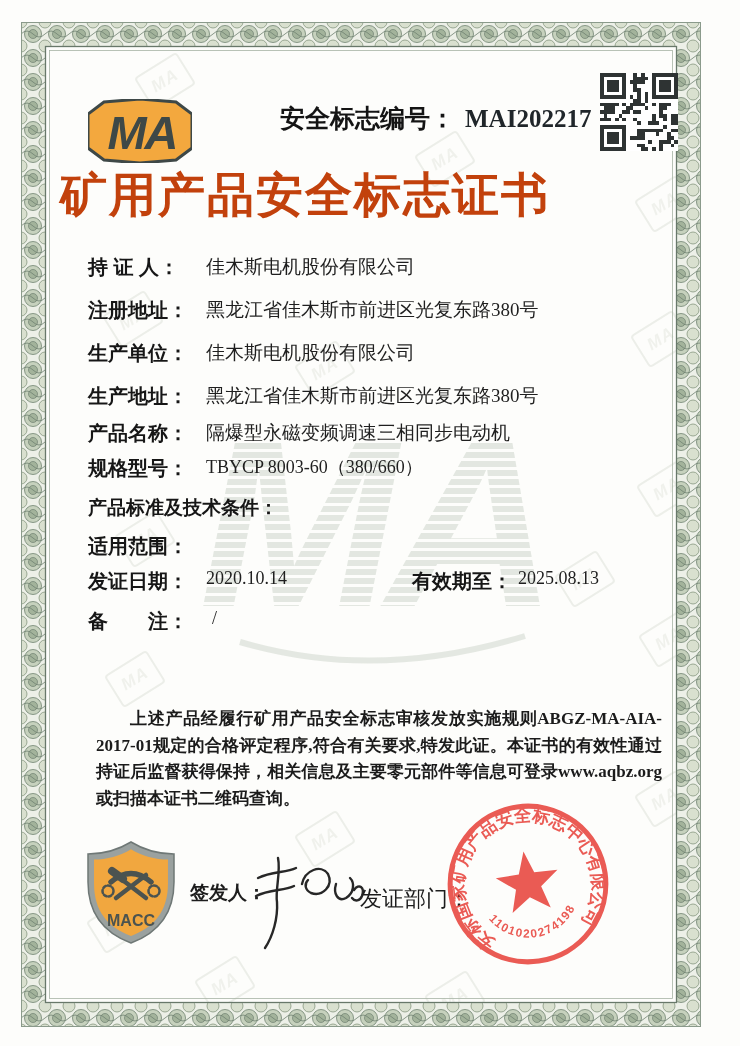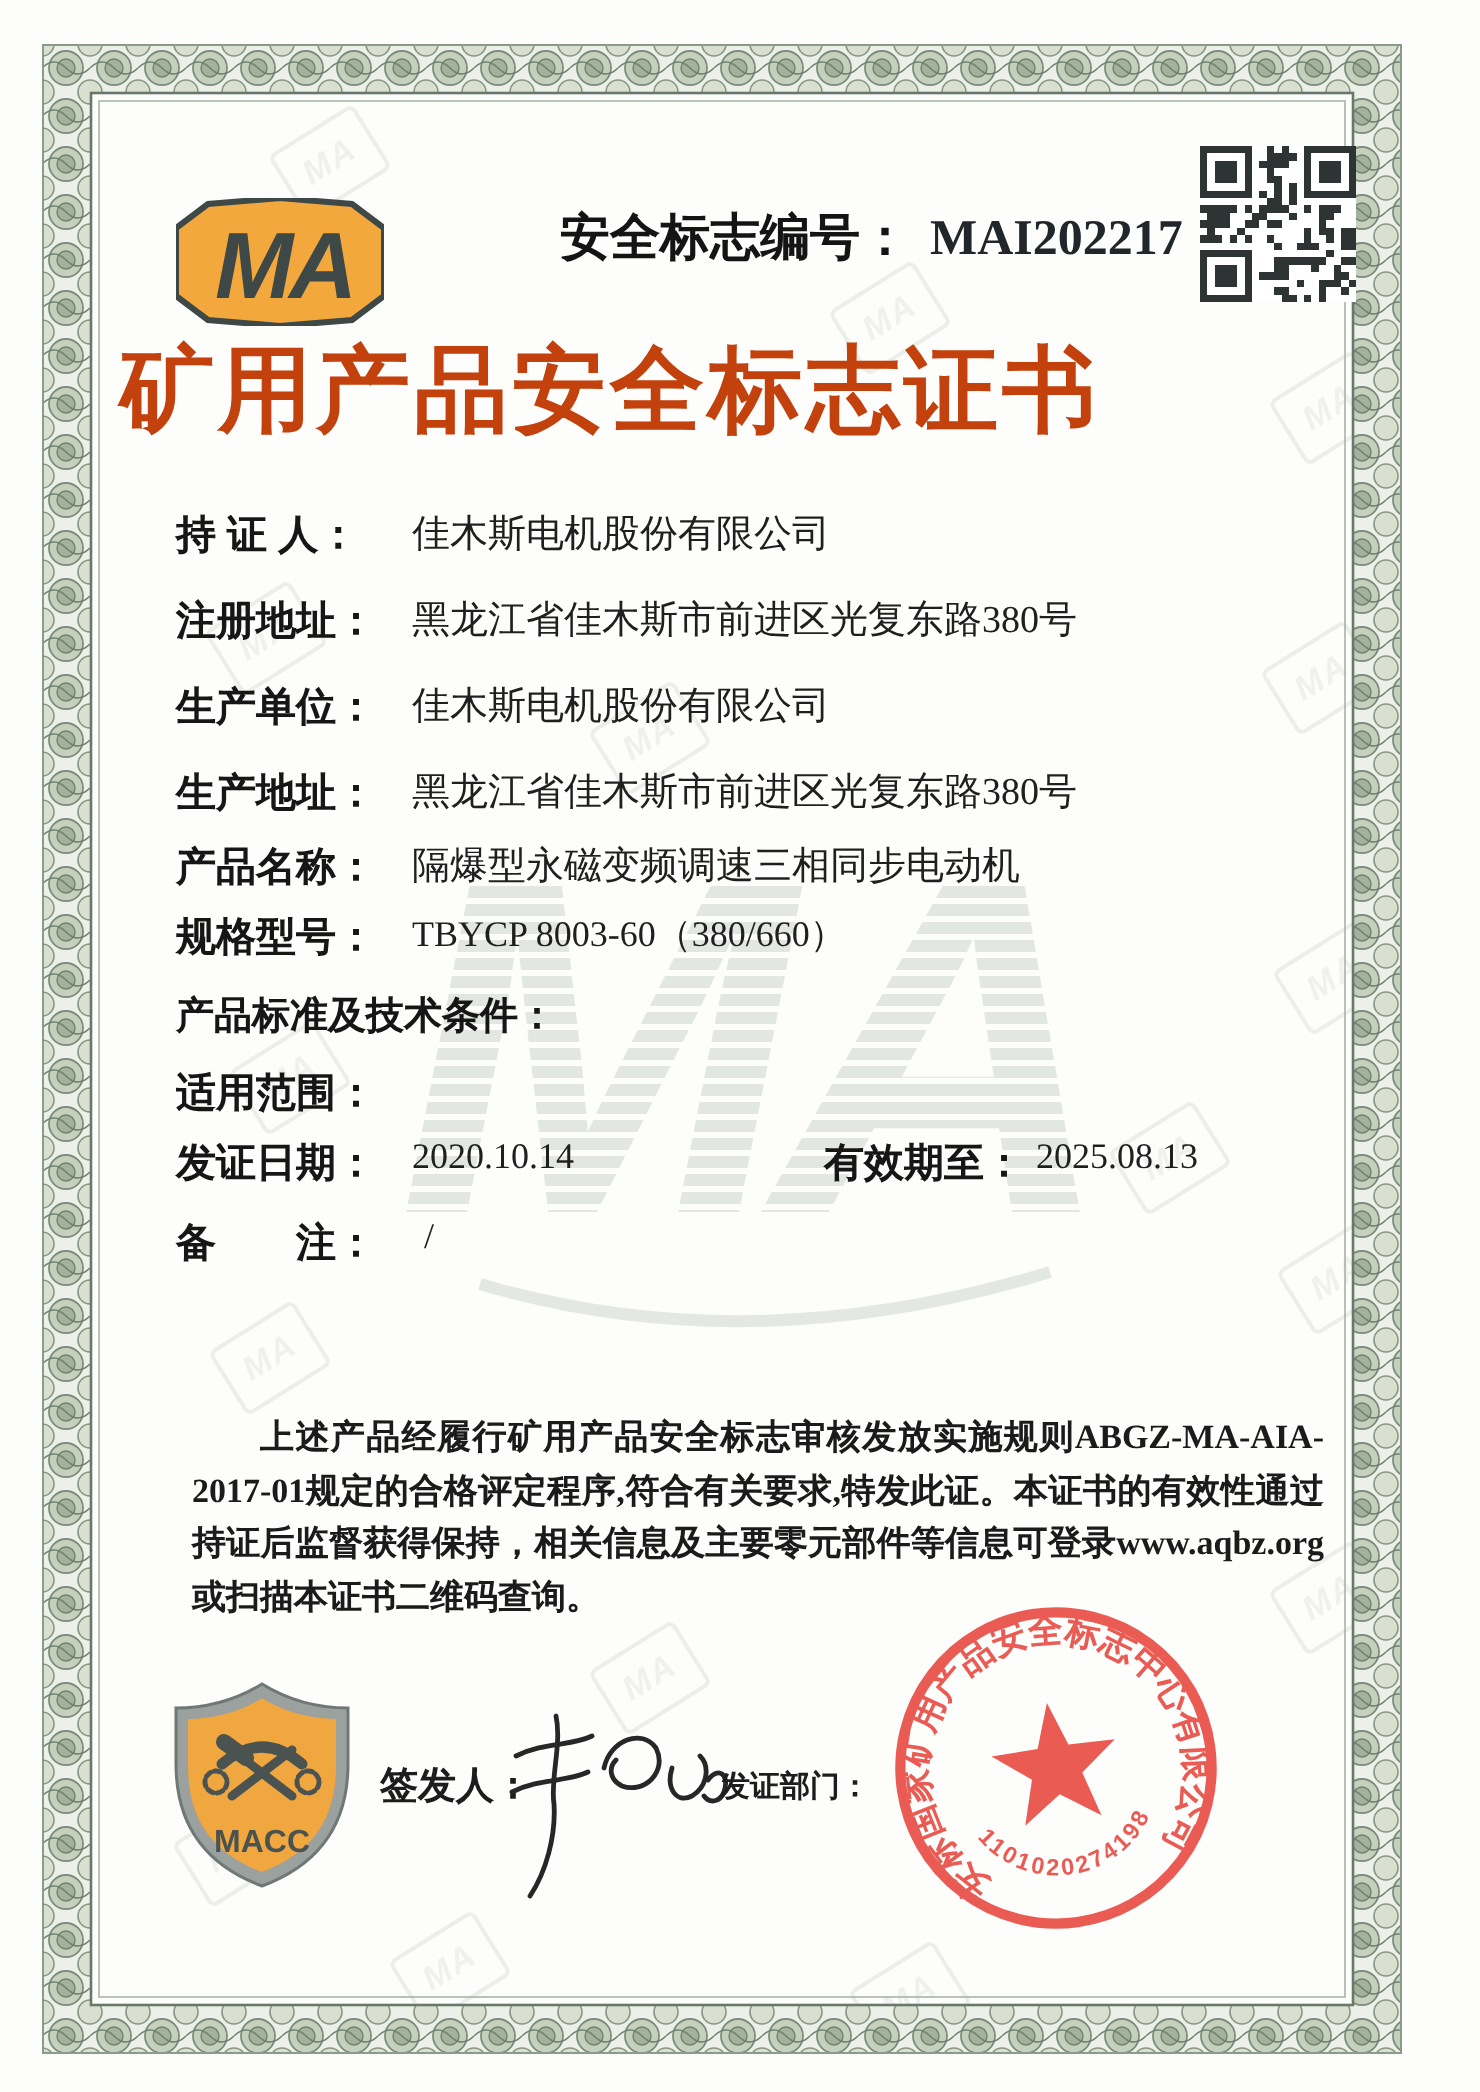--- a/index.html
+++ b/index.html
@@ -29,21 +29,21 @@
   .row .lbl2{position:absolute;left:412px;font-size:20px;font-weight:700;color:#161616;white-space:nowrap;}
   .row .val2{position:absolute;left:518px;font-size:18px;color:#1f1f1f;white-space:nowrap;
              font-family:"Liberation Serif",serif;}
 
   .notice{position:absolute;left:96px;top:706px;width:566px;margin:0;
           font-family:"Liberation Serif",serif;font-size:17px;font-weight:600;
           line-height:26.5px;color:#1b1b1b;text-align:justify;text-indent:2em;}
 
   
   .signer-label{position:absolute;left:190px;top:880px;font-size:19px;font-weight:700;}
-  .dept-label{position:absolute;left:360px;top:884px;font-size:15px;font-weight:700;}
+  .dept-label{position:absolute;left:360px;top:884px;font-size:22px;font-weight:400;}
   .stamp-wrap{position:absolute;left:442px;top:798px;width:172px;height:172px;}
 </style>
 </head>
 <body>
 
 <div class="page">
 
   <div>
     <div class="wm-tile" style="left:140px;top:62px;">MA</div>
     <div class="wm-tile" style="left:420px;top:140px;">MA</div>

